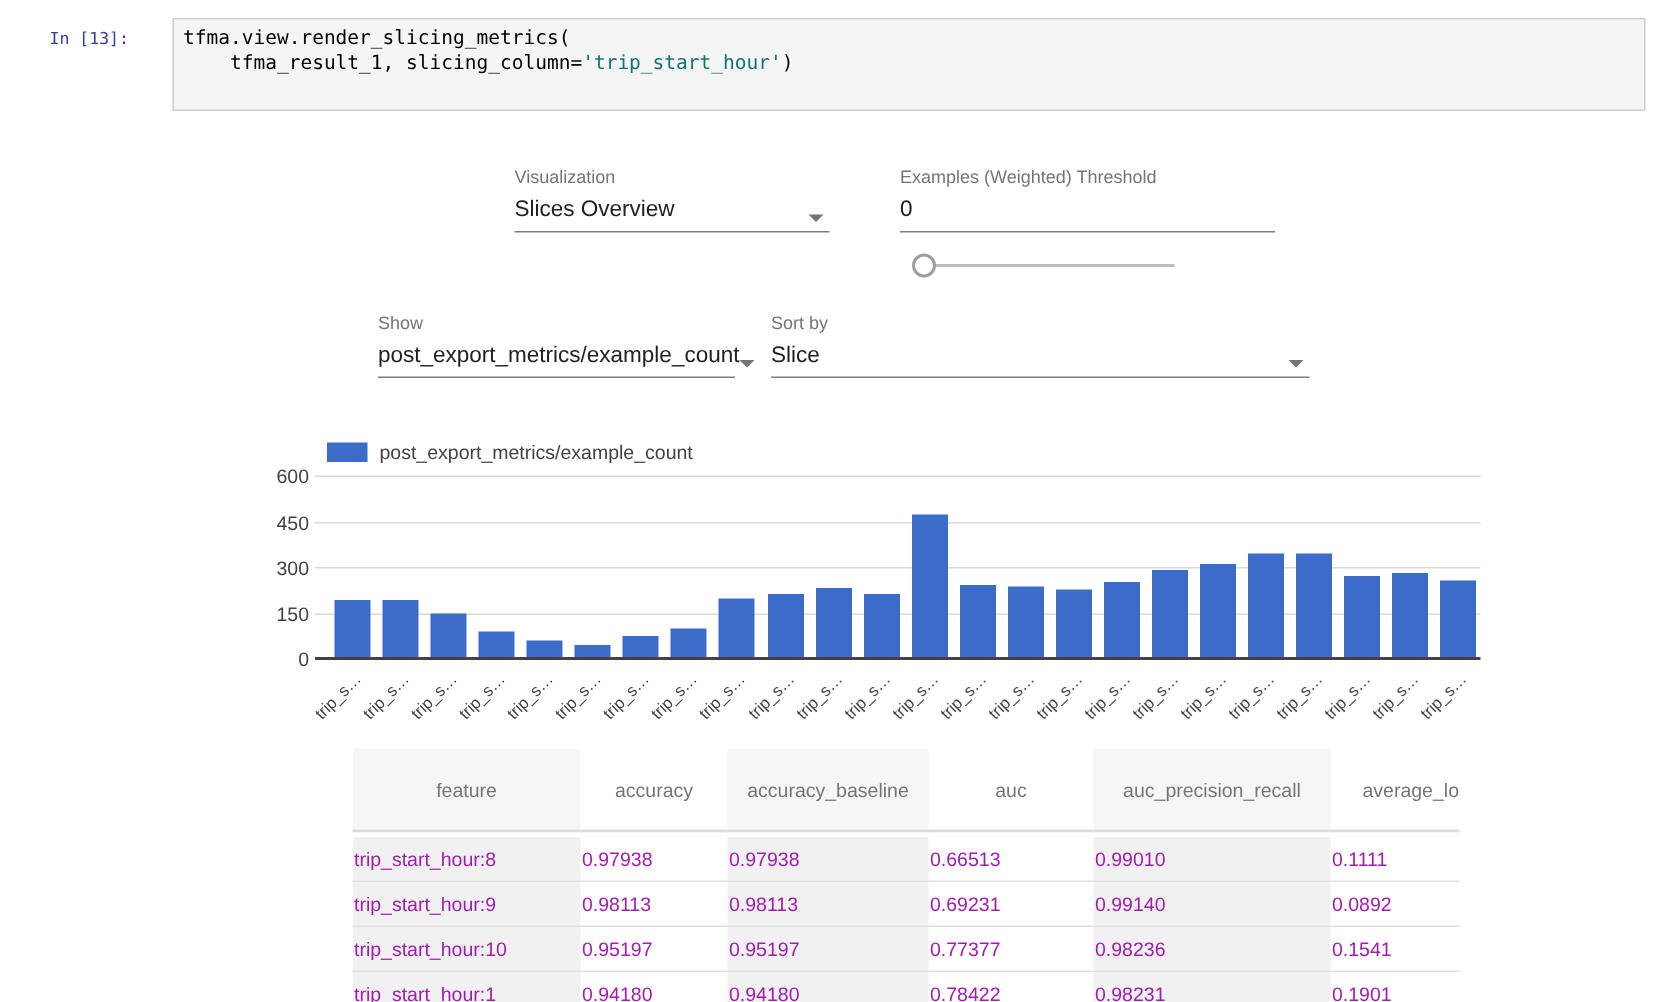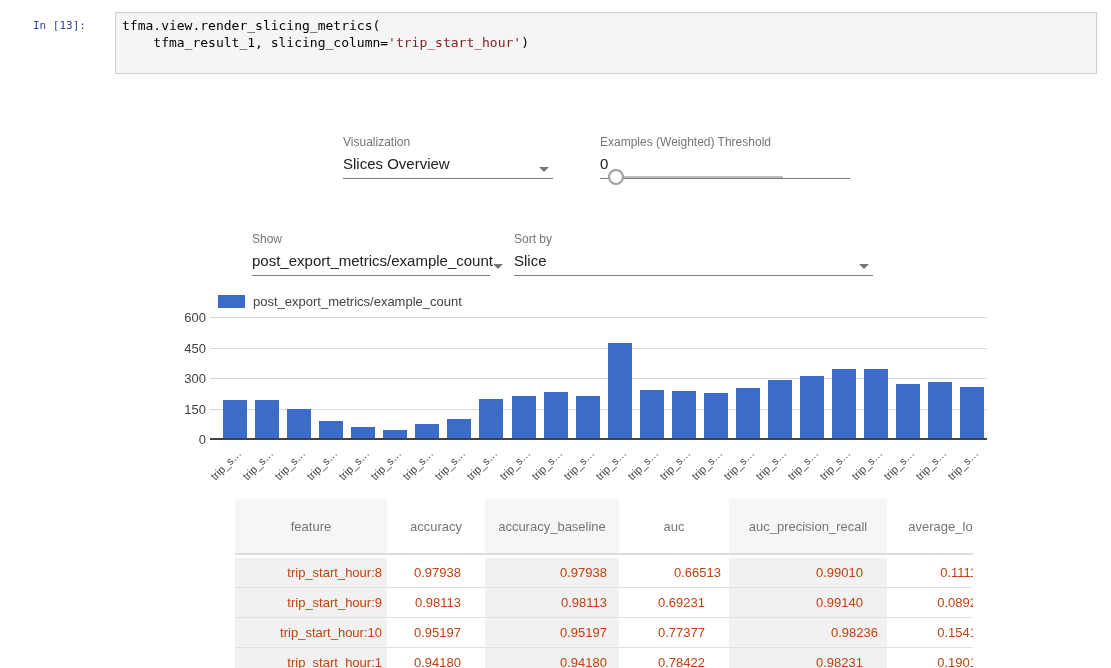--- a/index.html
+++ b/index.html
@@ -16,24 +16,24 @@
   .code-cell {
     position:absolute; left:115px; top:12px; width:982px; height:62px;
     box-sizing:border-box; background:#f5f5f5; border:1px solid #cfcfcf;
     padding:4px 6px; overflow:hidden;
   }
   .code-cell .code-line {
     font-family:"DejaVu Sans Mono", monospace; font-size:13px; line-height:17px;
     color:#000; white-space:pre;
   }
   .tok-comment { color:#408080; font-style:italic; }
-  .tok-string  { color:#7f1d1d; }
+  .tok-string  { color:#0f766e; }
   .tok-plain   { color:#000; }
   
-  .field { position:absolute;margin-top:24px; }
+  .field { position:absolute; }
   .field .lbl { font-size:12px; color:#757575; margin-bottom:6px; }
   .field .val-row {
     display:flex; justify-content:space-between; align-items:flex-end;
     border-bottom:1px solid #7d7d7d; padding-bottom:6px;
     font-size:15px; color:#212121; height:17px;
   }
   .dd-arrow {
     width:0; height:0; border-left:5px solid transparent;
     border-right:5px solid transparent; border-top:5px solid #757575;
     margin-right:4px;
@@ -62,21 +62,21 @@
     transform:rotate(-45deg); transform-origin:100% 0%;
   }
   
   #table-wrap { position:absolute; left:235px; top:499px; width:738px; height:169px; overflow:hidden; }
   #metrics-table { border-collapse:separate; border-spacing:0; table-layout:fixed; width:772px; font-size:13px; }
   #metrics-table th {
     height:52px; font-weight:400; color:#757575; text-align:center;
     border-bottom:2px solid #dcdcdc; overflow:hidden;
   }
   #metrics-table td {
-    height:27px; color:#c2410c; text-align:right;
+    height:27px; color:#a21caf; text-align:left;
     border-bottom:1px solid #e0e0e0; overflow:hidden; white-space:nowrap;
   }
   #metrics-table tbody tr:first-child td { border-top:3px solid #fff; }
   .stripe-h { background:#f6f6f6; }
   .stripe-d { background:#f1f1f1; }
 </style>
 </head>
 <body>
 
 <div class="page">

